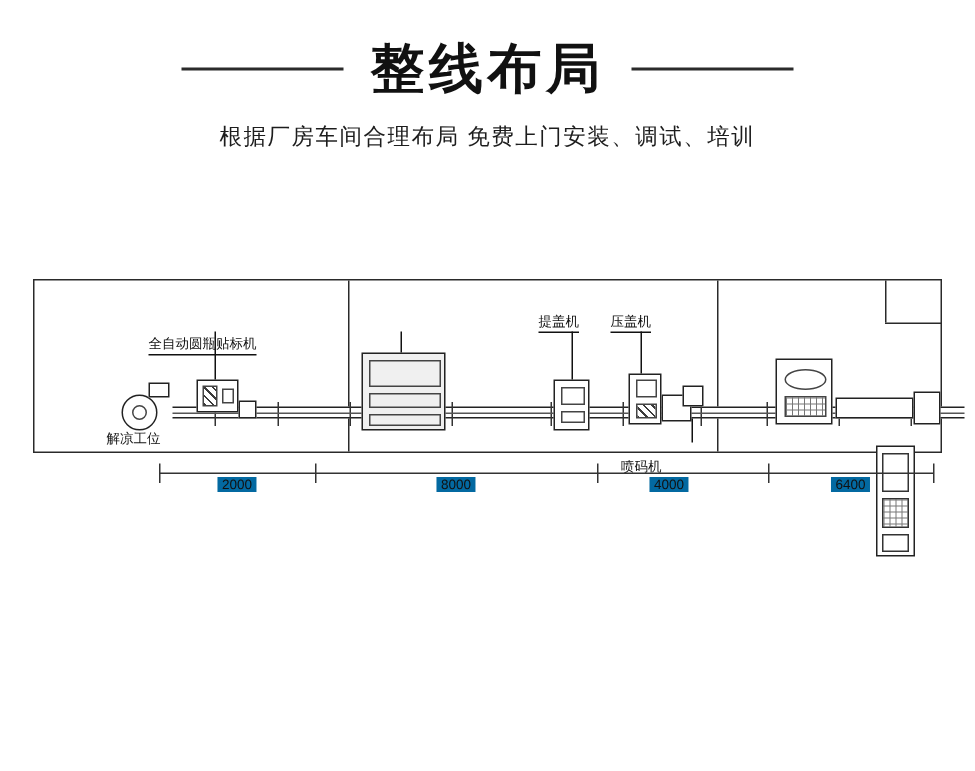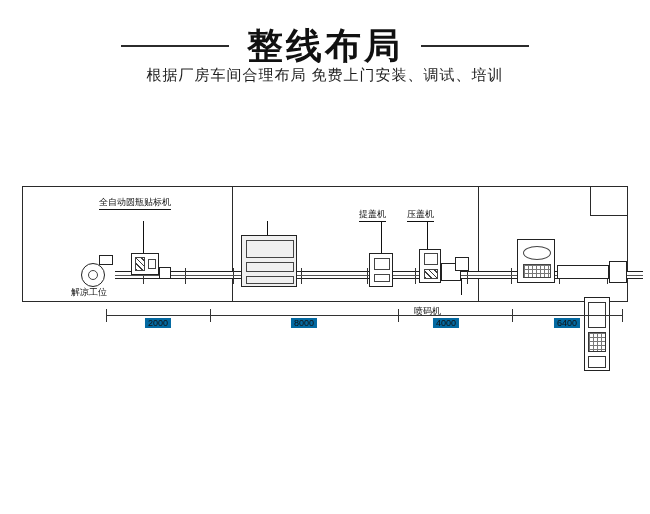--- a/index.html
+++ b/index.html
@@ -39,20 +39,21 @@
   }
   .main-title {
     font-size: 36px;
     font-weight: bold;
     letter-spacing: 3px;
     color: #111111;
     line-height: 1.1;
     white-space: nowrap;
   }
   .subtitle {
+    margin-top: 16px;
     font-size: 15px;
     color: #1d1d1d;
     letter-spacing: 1px;
   }
 
   
   .drawing {
     position: absolute;
     left: 22px;
     top: 186px;
@@ -239,21 +240,21 @@
     </div>
     <div class="mach" style="left:76px; top:68px; width:14px; height:10px;"></div>
     <div class="plain-label" style="left:48px; top:100px;">解凉工位</div>
 
     <div class="mach" style="left:108px; top:66px; width:28px; height:22px;">
       <div class="inner hatch" style="left:3px; top:3px; width:10px; height:14px;"></div>
       <div class="inner" style="left:16px; top:5px; width:8px; height:10px;"></div>
     </div>
     <div class="mach" style="left:136px; top:80px; width:12px; height:12px;"></div>
     <div class="leader" style="left:120px; top:34px; height:32px;"></div>
-    <div class="callout" style="left:76px; top:10px;">全自动圆瓶贴标机</div>
+    <div class="callout" style="left:76px; top:37px;">全自动圆瓶贴标机</div>
 
     <div class="mach filled" style="left:218px; top:48px; width:56px; height:52px;">
       <div class="inner" style="left:4px; top:4px; width:48px; height:18px;"></div>
       <div class="inner" style="left:4px; top:26px; width:48px; height:10px;"></div>
       <div class="inner" style="left:4px; top:40px; width:48px; height:8px;"></div>
     </div>
     <div class="leader" style="left:244px; top:34px; height:14px;"></div>
 
     <div class="mach" style="left:346px; top:66px; width:24px; height:34px;">
       <div class="inner" style="left:4px; top:4px; width:16px; height:12px;"></div>

